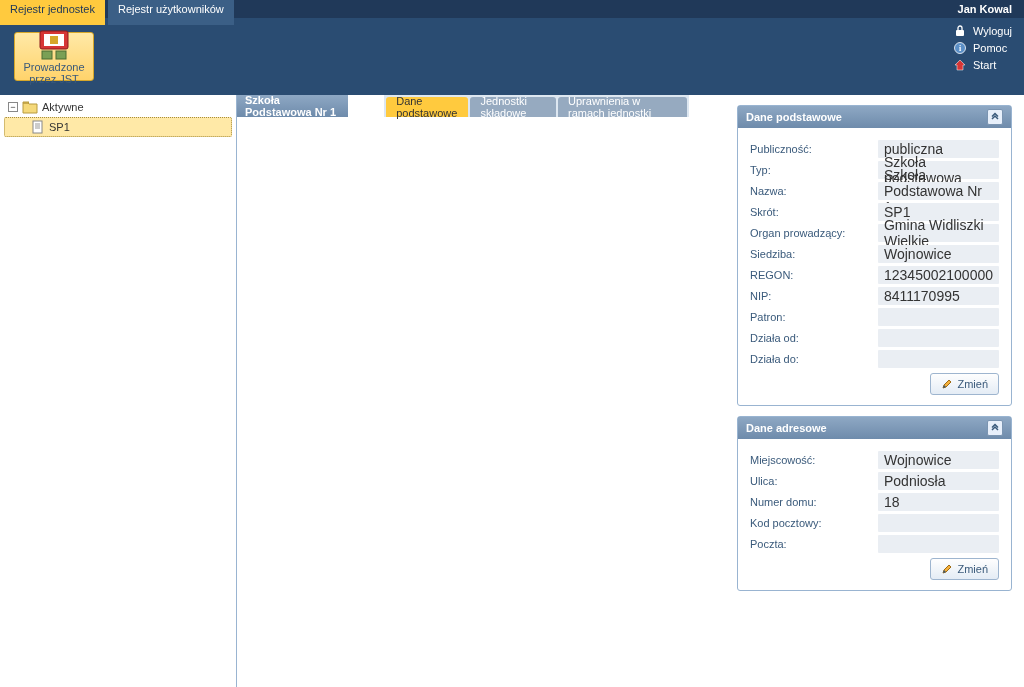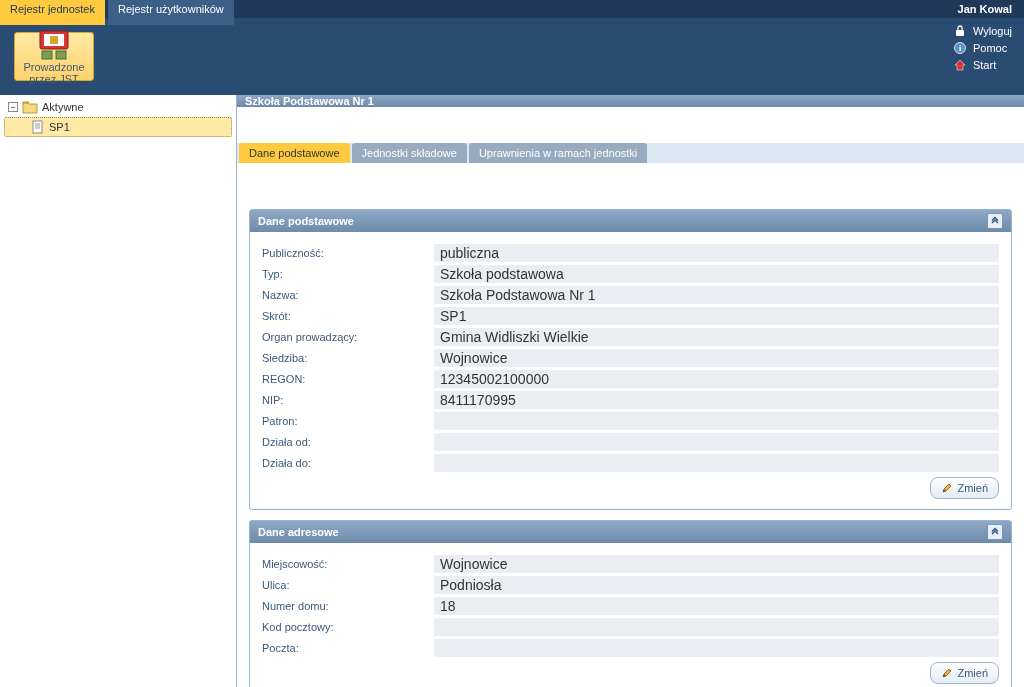--- a/index.html
+++ b/index.html
@@ -22,37 +22,37 @@
   .ribbon-link .icn { width: 14px; height: 14px; display: flex; align-items: center; justify-content: center; }
 
   .main-area { display: flex; height: calc(687px - 95px); }
   .sidebar { width: 237px; border-right: 1px solid #99b4d1; background: #fff; }
   .tree-root { padding: 2px 4px; }
   .tree-row { display: flex; align-items: center; height: 20px; padding: 0 4px; gap: 4px; cursor: pointer; }
   .tree-row .toggle { width: 10px; height: 10px; border: 1px solid #888; background: #fff; display: flex; align-items: center; justify-content: center; font-size: 9px; line-height: 1; }
   .tree-row.child { padding-left: 26px; }
   .tree-row.selected { background: #ffe9a7; border: 1px dotted #a88d3b; border-radius: 2px; }
 
-  .content { flex: 1; display: flex; flex-direction: column; background: #fff; overflow-y: auto; gap: 36px; }
+  .content { flex: 1; display: flex; flex-direction: row; background: #fff; overflow-y: auto; gap: 36px; }
   .content-header { height: 22px; background: linear-gradient(to bottom, #8ea8c4, #6e8bab); color: #fff; font-weight: bold; display: flex; align-items: center; padding: 0 8px; font-size: 11px; }
   .content-tabs { height: 22px; background: #dde7f1; display: flex; align-items: flex-end; padding-left: 2px; }
   .c-tab { height: 20px; padding: 0 10px; display: flex; align-items: center; border-top-left-radius: 3px; border-top-right-radius: 3px; color: #fff; cursor: pointer; font-size: 11px; margin-right: 2px; }
   .c-tab.active { background: #ffca3e; color: #333; }
   .c-tab.inactive { background: #96aac0; }
 
   .panels { padding: 10px 12px; background: #fff; }
   .panel { border: 1px solid #99b4d1; border-radius: 3px; margin-bottom: 10px; }
   .panel-head { height: 22px; background: linear-gradient(to bottom, #8ea8c4, #6e8bab); color: #fff; font-weight: bold; display: flex; align-items: center; padding: 0 8px; justify-content: space-between; font-size: 11px; }
   .panel-head .collapse-btn { width: 16px; height: 16px; background: #e7effa; border: 1px solid #7a94b1; border-radius: 2px; display: flex; align-items: center; justify-content: center; color: #3a5a7b; cursor: pointer; }
   .panel-body { padding: 10px 12px; }
   .field-row { display: flex; align-items: center; min-height: 21px; }
-  .field-label { width: 172px; color: #3a5a7b; }
+  .field-label { width: 128px; color: #3a5a7b; }
   .field-value { flex: 1; background: #eaeef3; height: 18px; padding: 1px 6px; border-radius: 1px; color: #333; display: flex; align-items: center; min-height: 18px; font-size: 14px; }
   .panel-actions { display: flex; justify-content: flex-end; padding: 4px 0 0 0; }
-  .btn { display: inline-flex; align-items: center; gap: 4px; height: 22px; padding: 0 10px; background: linear-gradient(to bottom, #fefefe, #e4ecf5); border: 1px solid #9eb5cf; border-radius: 8px; color: #3a5a7b; cursor: pointer; font-size: 11px; }
+  .btn { display: inline-flex; align-items: center; gap: 4px; height: 22px; padding: 0 10px; background: linear-gradient(to bottom, #fefefe, #e4ecf5); border: 1px solid #9eb5cf; border-radius: 3px; color: #3a5a7b; cursor: pointer; font-size: 11px; }
 
   svg { display: block; }
 </style>
 </head>
 <body>
 
 <div class="topbar">
   <div class="top-tab active">Rejestr jednostek</div>
   <div class="top-tab inactive">Rejestr użytkowników</div>
   <div class="topbar-spacer"></div>

